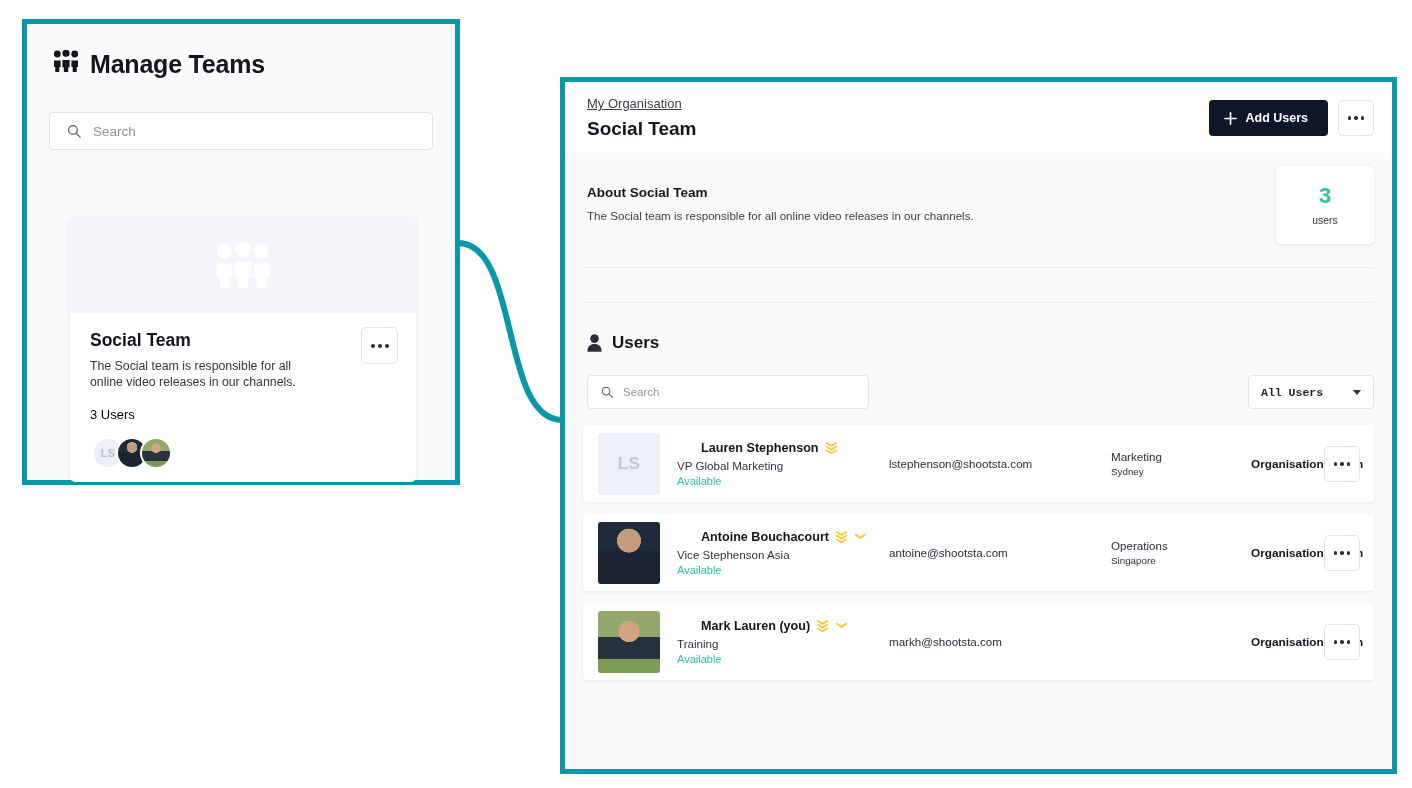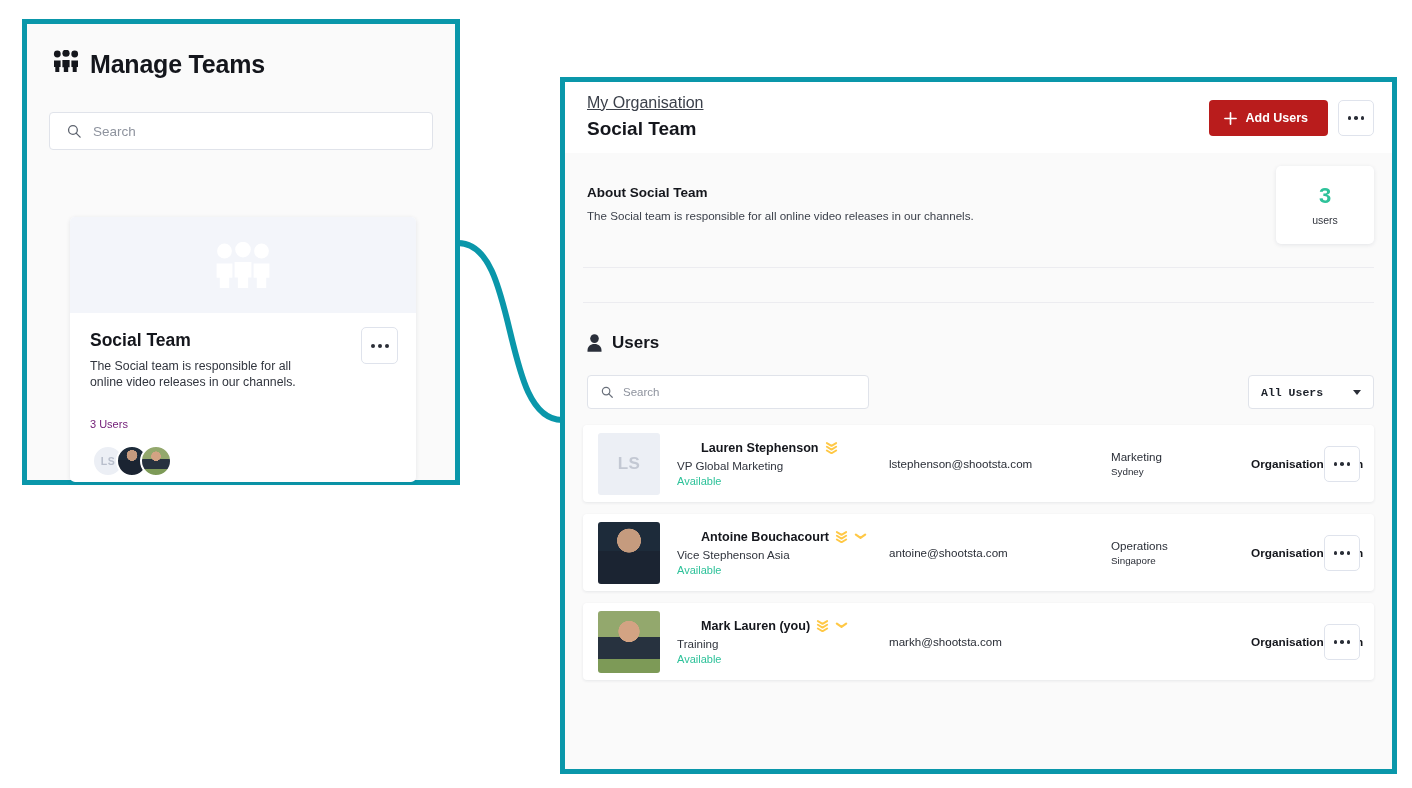--- a/index.html
+++ b/index.html
@@ -52,21 +52,21 @@
     height: 96px; background: #f3f5fa;
     display: flex; align-items: center; justify-content: center;
   }
   .people-icon-white { width: 58px; height: 46px; display: block; }
   .team-card-body { padding: 17px 20px 0 20px; position: relative; }
   .team-card-name { font-size: 17.5px; font-weight: bold; color: #14161c; }
   .team-card-desc {
     margin-top: 8px; font-size: 12.3px; line-height: 15.5px; color: #32363f;
     width: 235px;
   }
-  .team-card-count { margin-top: 28px; font-size: 11px; color: #701a75; }
+  .team-card-count { margin-top: 17px; font-size: 13px; color: #000000; }
   .kebab-btn {
     width: 37px; height: 37px; border: 1px solid #dfe3ec; border-radius: 5px;
     background: #fff; display: flex; align-items: center; justify-content: center;
     gap: 3px;
   }
   .kebab-btn .d { width: 4px; height: 4px; border-radius: 50%; background: #2a2e37; }
   .team-card-kebab { position: absolute; right: 18px; top: 14px; }
 
   .avatar-stack { display: flex; margin-top: 15px; padding-left: 2px; }
   .av { width: 32px; height: 32px; border-radius: 50%; overflow: hidden;
@@ -93,28 +93,28 @@
     background: #fafafa;
     border: 5px solid #0a97aa;
   }
   .rp-inner { position: absolute; inset: 0; background: #fafafa; }
 
   .rp-header {
     background: #ffffff; height: 71px; position: relative;
     padding: 12px 0 0 22px;
   }
   .breadcrumb {
-    font-size: 16px; color: #3b404a; text-decoration: underline;
+    font-size: 13px; color: #3b404a; text-decoration: underline;
     display: inline-block;
   }
   .rp-title { margin-top: 6px; font-size: 19px; font-weight: bold; color: #14161c; }
   .rp-header-actions { position: absolute; right: 18px; top: 18px; display: flex; align-items: center; gap: 10px; }
   .add-users-btn {
     height: 36px; padding: 0 20px 0 15px; border-radius: 4px; border: none;
-    background: #b91c1c; color: #ffffff; font-size: 12.5px; font-weight: bold;
+    background: #0f172a; color: #ffffff; font-size: 12.5px; font-weight: bold;
     display: flex; align-items: center; gap: 8px; cursor: pointer;
     font-family: "Liberation Sans", sans-serif;
   }
   .plus-ico { width: 13px; height: 13px; display: block; }
   .kebab-sm {
     width: 36px; height: 36px; border: 1px solid #dfe3ec; border-radius: 5px;
     background: #fff; display: flex; align-items: center; justify-content: center; gap: 3px;
   }
   .kebab-sm .d { width: 3.6px; height: 3.6px; border-radius: 50%; background: #2a2e37; }
 

